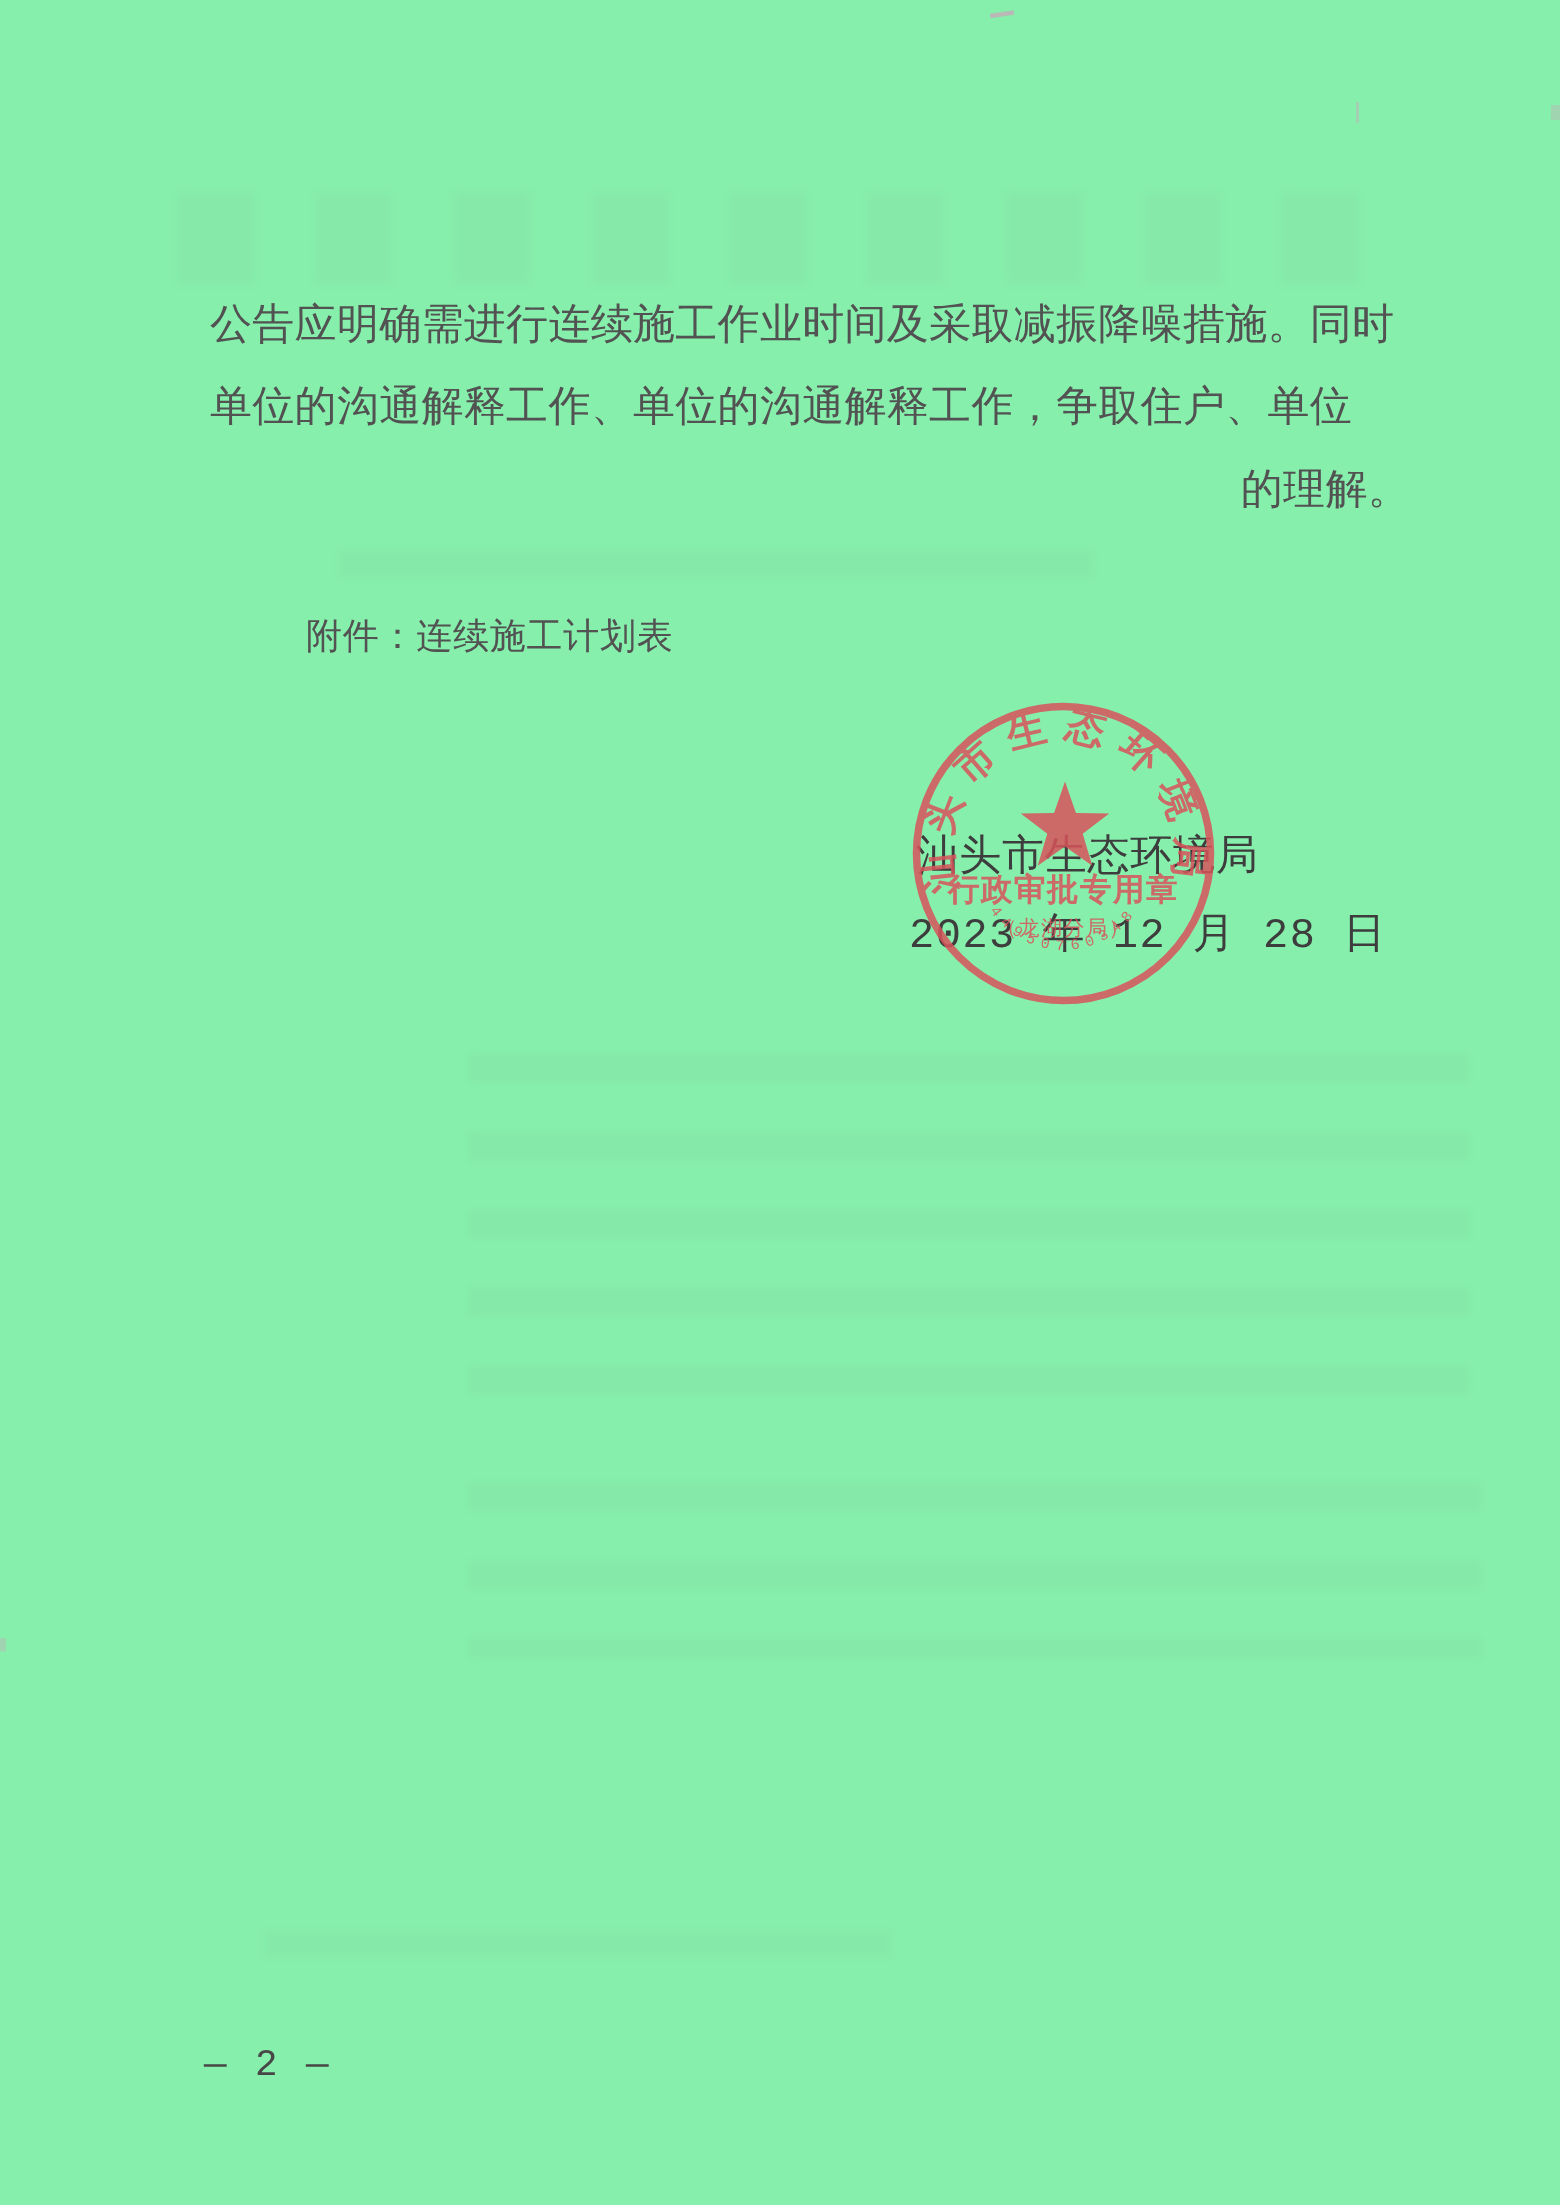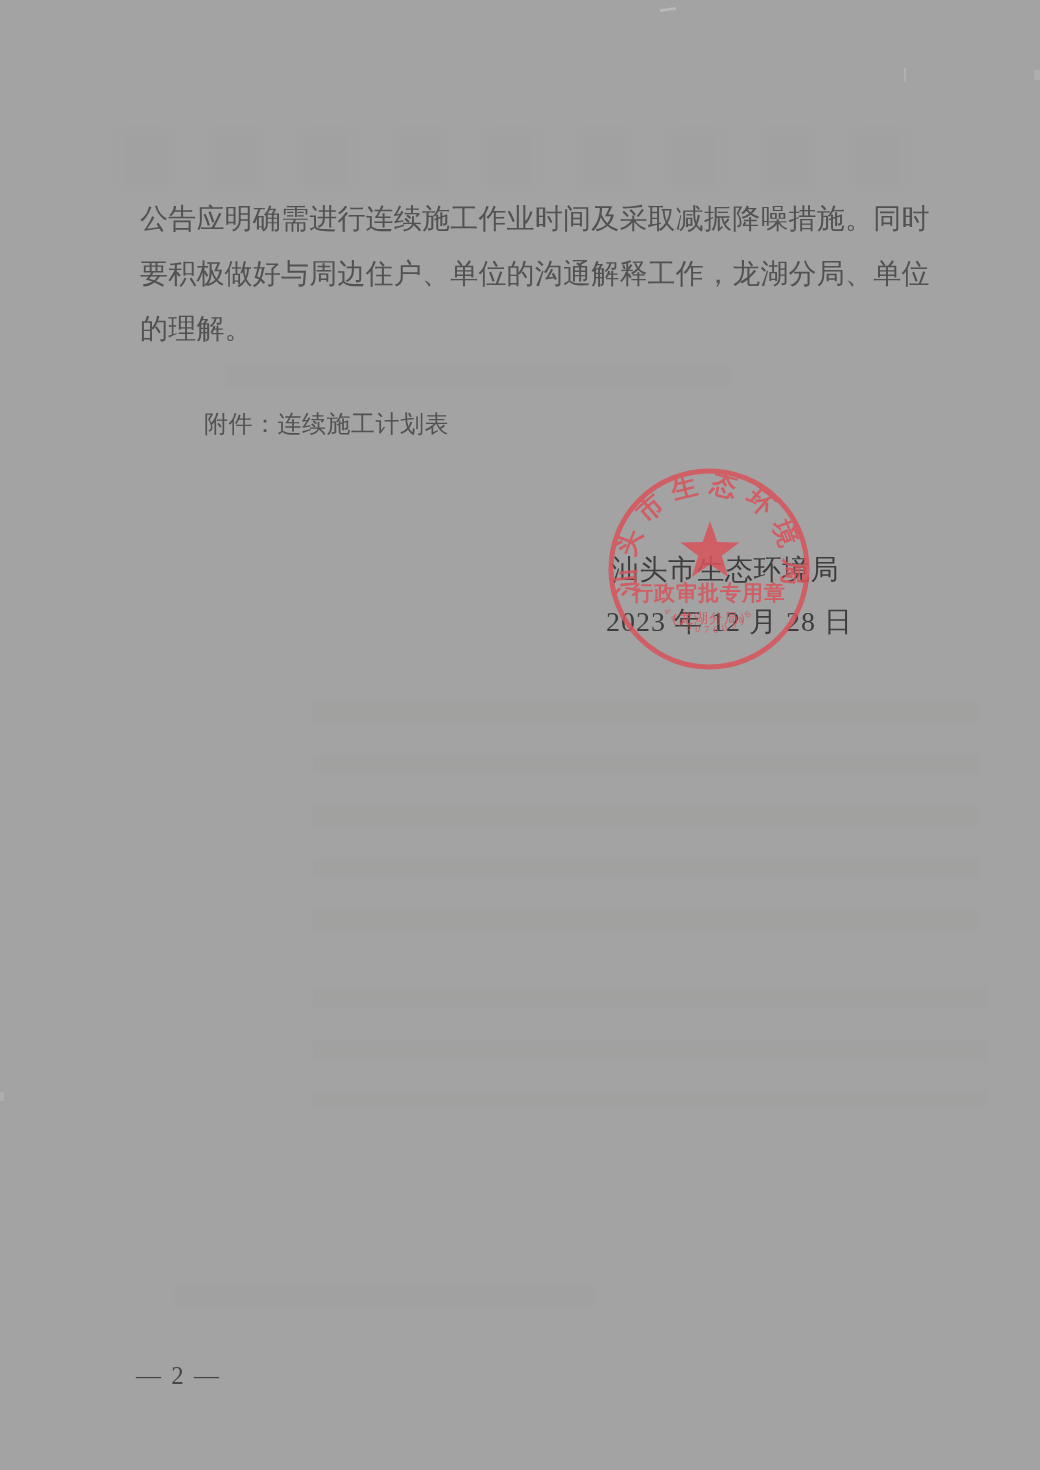--- a/index.html
+++ b/index.html
@@ -1,33 +1,33 @@
 <!DOCTYPE html>
 <html><head>
 <meta charset="utf-8">
 <style>
   html,body { margin:0; padding:0; background:#e8e8e6; }
   .page {
     position:relative;
     width:1040px; height:1470px;
     margin:0 auto;
-    background:#a3a3a3;
+    background:#86efac;
     overflow:hidden;
-    font-family:Liberation Serif, serif;
+    font-family:Liberation Mono, monospace;
   }
 
   
   .para-line {
     position:absolute; left:140px; width:800px;
     font-size:28px; line-height:34px; letter-spacing:0.2px;
     color:#525252; white-space:nowrap;
   }
   .line-1 { top:202px; }
   .line-2 { top:257px; }
-  .line-3 { top:312px; }
+  .line-3 { top:312px;text-align:right; }
 
   .attachment-line {
     position:absolute; left:204px; top:408px;
     font-size:24px; color:#525252; letter-spacing:0.5px; white-space:nowrap;
   }
 
   
   .signature-name {
     position:absolute; left:611px; top:551px;
     font-size:28px; color:#3d3d3d; letter-spacing:0.5px; white-space:nowrap;
@@ -95,21 +95,21 @@
   <div class="bleed bleed-band bleed-b"></div>
   <div class="bleed bleed-band bleed-c"></div>
   <div class="bleed bleed-band bleed-d"></div>
 
   <div class="artifact artifact-1"></div>
   <div class="artifact artifact-2"></div>
   <div class="artifact artifact-3"></div>
   <div class="artifact artifact-4"></div>
 
   <div class="para-line line-1">公告应明确需进行连续施工作业时间及采取减振降噪措施。同时</div>
-  <div class="para-line line-2">要积极做好与周边住户、单位的沟通解释工作，龙湖分局、单位</div>
+  <div class="para-line line-2">单位的沟通解释工作、单位的沟通解释工作，争取住户、单位</div>
   <div class="para-line line-3">的理解。</div>
 
   <div class="attachment-line">附件：连续施工计划表</div>
 
   <div class="signature-name">汕头市生态环境局</div>
   <div class="signature-date">2023 年 12 月 28 日</div>
 
   <svg class="seal" viewBox="0 0 206 206">
     <defs>
       <path id="sealTopArc" d="M 35.5 134.5 A 75 75 0 1 1 170.5 134.5" fill="none"></path>

